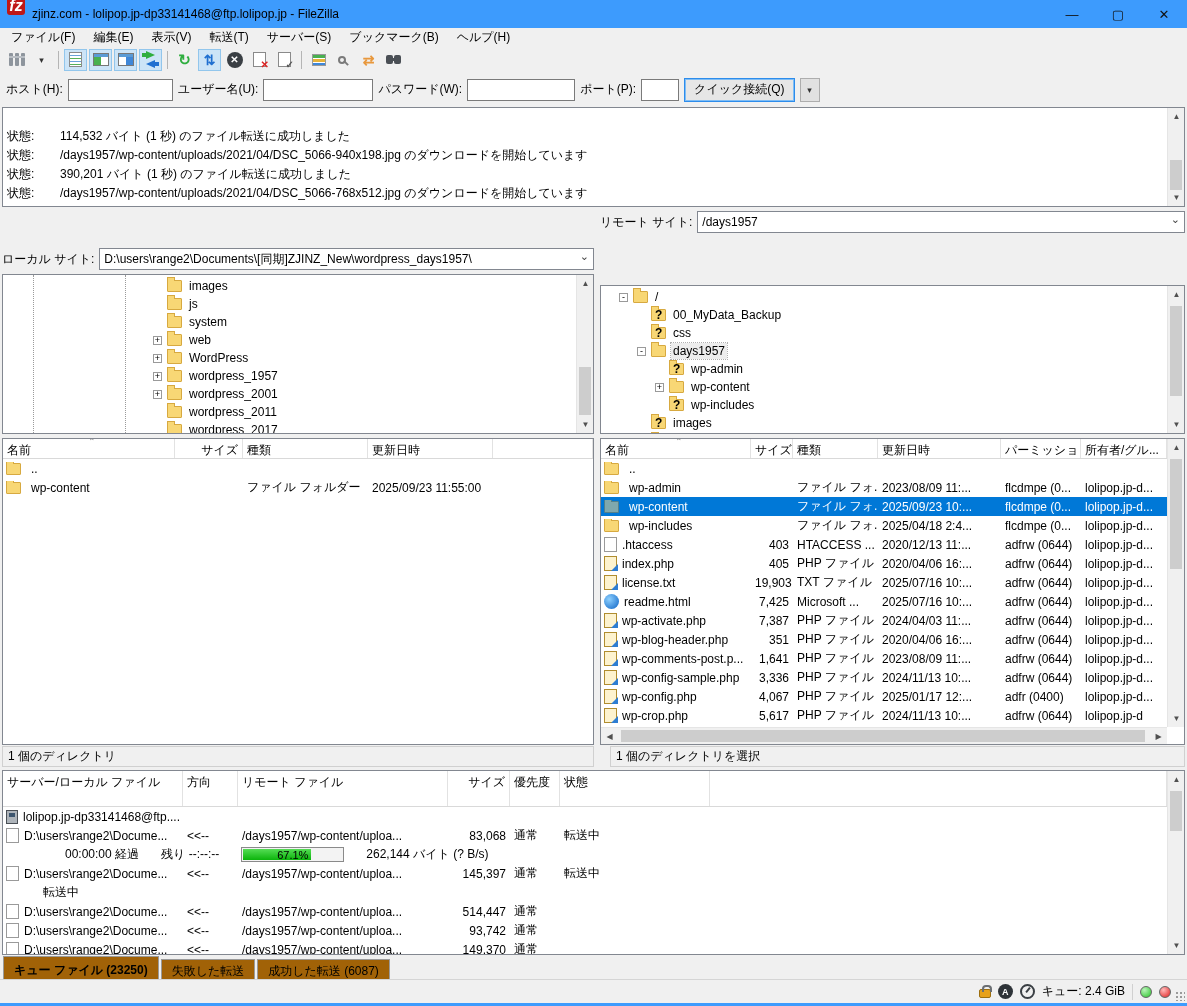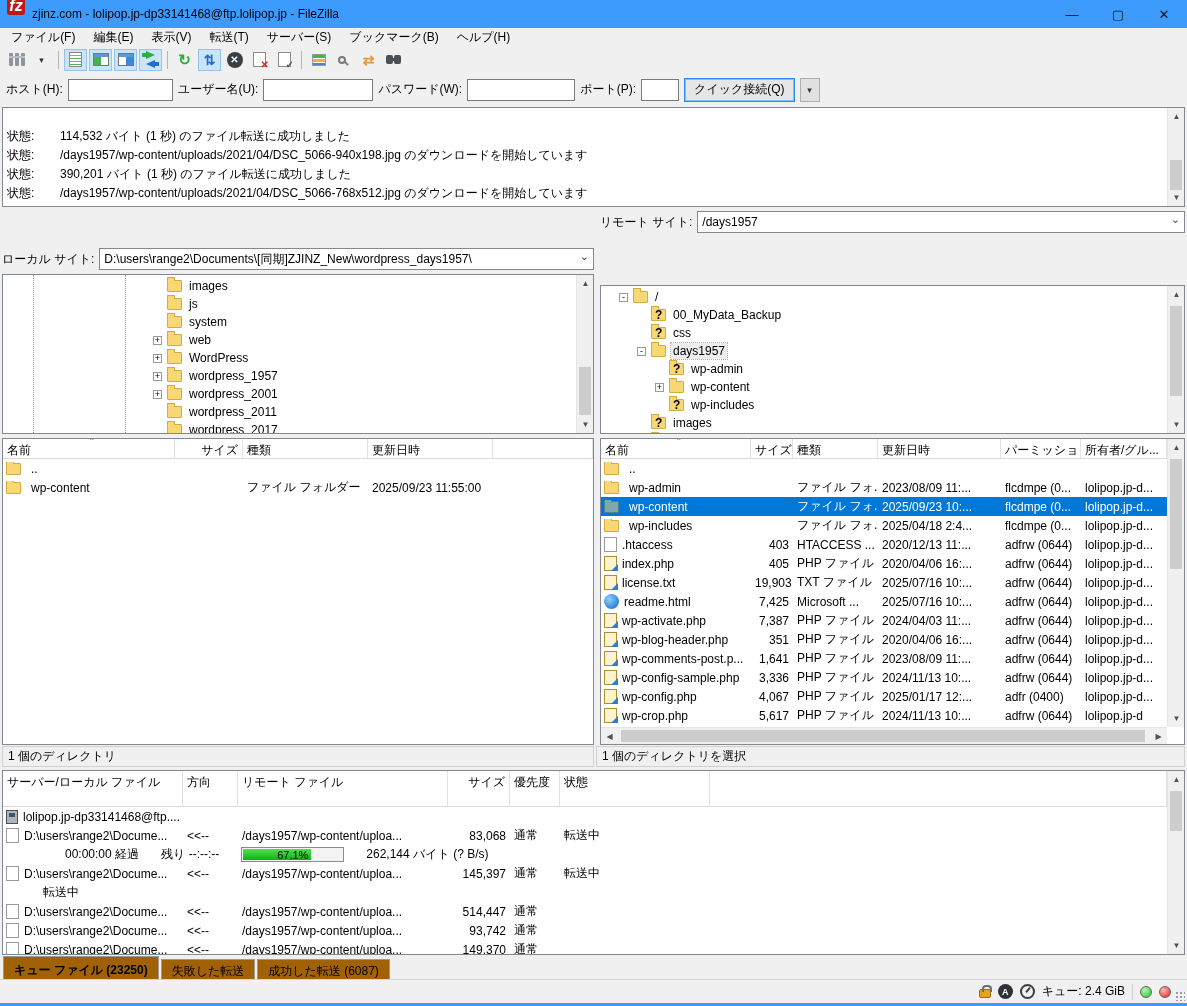--- a/index.html
+++ b/index.html
@@ -115,21 +115,21 @@
 
   .fi { width:13px; height:15px; flex:none; position:relative; background:#fff; border:1px solid #9a9a9a; }
   .fi-script { background:#fdf3cf; border-color:#b08d2f; }
   .fi-script::after { content:""; position:absolute; right:-2px; bottom:-1px; width:7px; height:7px; background:#2d7dd2; clip-path:polygon(0 100%,100% 0,100% 100%); }
   .fi-edge { width:15px; height:15px; border:none; border-radius:50%; background:radial-gradient(circle at 35% 35%, #8ed0ff, #0b62c4); }
   .fi-plain { background:#fff; }
   .fi-server { width:12px; height:14px; background:#aeb4ba; border:1px solid #4a4f55; }
   .fi-server::before { content:""; position:absolute; left:2px; top:2px; right:2px; height:4px; background:#3c556e; }
 
   
-  .statusline { height:25px; display:flex; gap:2px; padding:1px 2px 3px 2px; }
+  .statusline { height:25px; display:flex; gap:16px; padding:1px 2px 3px 2px; }
   .sbox { background:#f0f0f0; border:1px solid #d0d0d0; display:flex; align-items:center; padding-left:5px; white-space:nowrap; }
   .sb-local { width:592px; flex:none; } .sb-remote { flex:1; }
 
   
   .queue { height:185px; margin:0 2px; background:#fff; border:1px solid #828790; position:relative; overflow:hidden; }
   .qhdr { display:grid; grid-template-columns:180px 55px 210px 62px 50px 150px 1fr; height:36px; border-bottom:1px solid #d9d9d9; background:#fff; }
   .qrow { display:grid; grid-template-columns:180px 55px 210px 62px 50px 150px 1fr; height:19px; align-items:center; }
   .qsrv { display:flex; align-items:center; gap:5px; padding-left:3px; grid-column:1 / 4; white-space:nowrap; }
   .qprog { display:flex; align-items:center; height:19px; }
   .pe { margin-left:62px; } .pr { margin-left:22px; }

